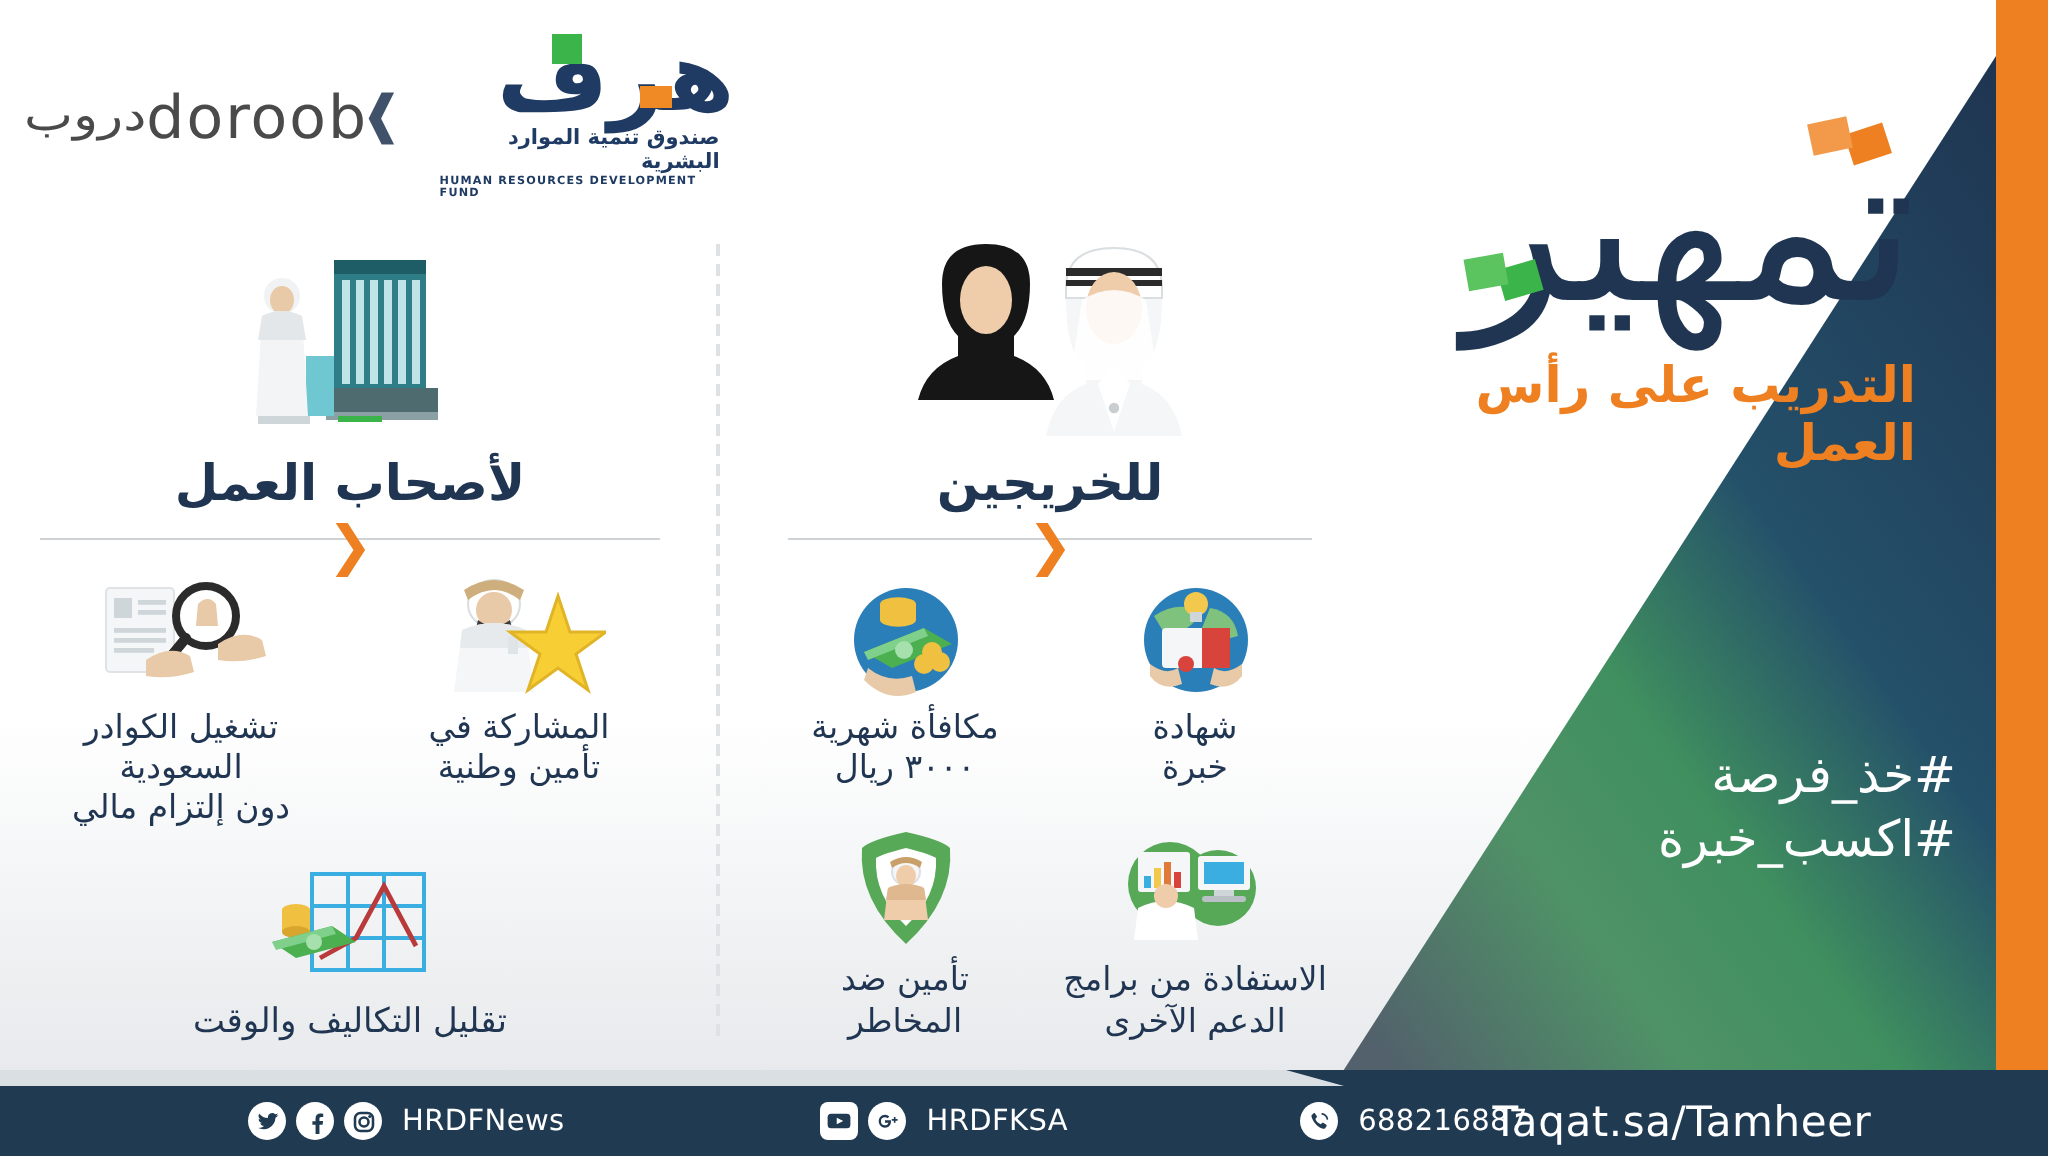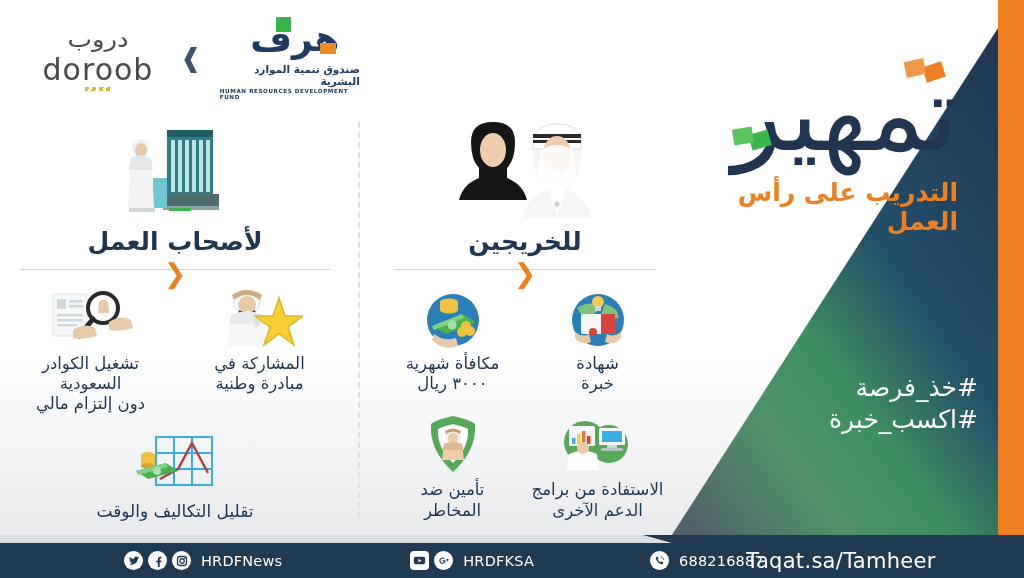--- a/index.html
+++ b/index.html
@@ -26,21 +26,21 @@
     overflow:hidden;
   }
   .wedge svg{display:block;}
 
   
   .logos{
     position:absolute;left:34px;top:18px;height:80px;
     display:flex;align-items:center;gap:16px;
   }
   .doroob{
-    display:flex;flex-direction:column;align-items:center;justify-content:center;
+    display:flex;flex-direction:row;align-items:center;justify-content:center;
     width:128px;
   }
   .doroob .ar{
     font-size:26px;letter-spacing:1px;color:#4a4a4a;
     font-weight:400;line-height:1;direction:rtl;
     transform:scaleY(.85);
   }
   .doroob .en{
     font-size:30px;color:#4a4a4a;letter-spacing:1px;line-height:1;
     margin-top:3px;font-weight:400;
@@ -49,22 +49,22 @@
     display:block;width:26px;height:4px;margin:2px 0 0 0;
     background:repeating-linear-gradient(105deg,#e0b73a 0 4px,transparent 4px 7px);
   }
   .sep-chevron{
     color:#1f3551;font-size:26px;line-height:1;opacity:.85;
     padding:0 2px;
   }
   .hrdf{display:flex;flex-direction:column;align-items:center;width:140px;}
   .hrdf-mark{position:relative;width:132px;height:46px;}
   .hrdf-mark .ar-mark{
-    position:absolute;left:5px;top:0;width:132px;height:46px;
-    color:#1f3b63;font-size:36px;direction:rtl;text-align:center;
+    position:absolute;left:18px;top:0;width:132px;height:46px;
+    color:#1f3b63;font-size:48px;direction:rtl;text-align:center;
     line-height:46px;font-weight:700;letter-spacing:-2px;
   }
   .hrdf-mark .sq-green{
     position:absolute;left:52px;top:1px;width:15px;height:15px;background:#3bb54a;
   }
   .hrdf-mark .sq-orange{
     position:absolute;left:96px;top:27px;width:16px;height:11px;background:#f08a24;
   }
   .hrdf .ar-sub{
     font-size:10.5px;color:#1f3b63;direction:rtl;margin-top:1px;font-weight:700;
@@ -283,21 +283,21 @@
             <ellipse cx="30" cy="17" rx="9" ry="9" fill="#e8c9a8"></ellipse>
             <path d="M22 22 q8 6 16 0 l1 4 q-9 6 -18 0 z" fill="#3b3b3b"></path>
             <path d="M14 27 q16 -7 32 0 l4 31 h-40 z" fill="#f4f6f7"></path>
             <path d="M14 27 q16 -7 32 0 l1 9 h-34 z" fill="#e6eaec"></path>
             <rect x="37" y="30" width="5" height="9" fill="#dfe4e6"></rect>
             <polygon points="62,10 68,28 86,28 71,39 77,57 62,46 47,57 53,39 38,28 56,28" fill="#f7cf34" stroke="#e0b426" stroke-width="1.5"></polygon>
           </svg>
         </div>
         <div class="cap">
           <div>المشاركة في</div>
-          <div>مبادرة وطنية</div>
+          <div>تأمين وطنية</div>
         </div>
       </div>
 
       <div class="cell">
         <div class="art">
           <svg width="96" height="60" viewBox="0 0 96 60">
             <rect x="10" y="6" width="34" height="42" rx="2" fill="#f4f6f7" stroke="#dfe3e6"></rect>
             <rect x="14" y="11" width="9" height="10" fill="#cfd6da"></rect>
             <g fill="#cfd6da">
               <rect x="26" y="12" width="14" height="2.4"></rect>

